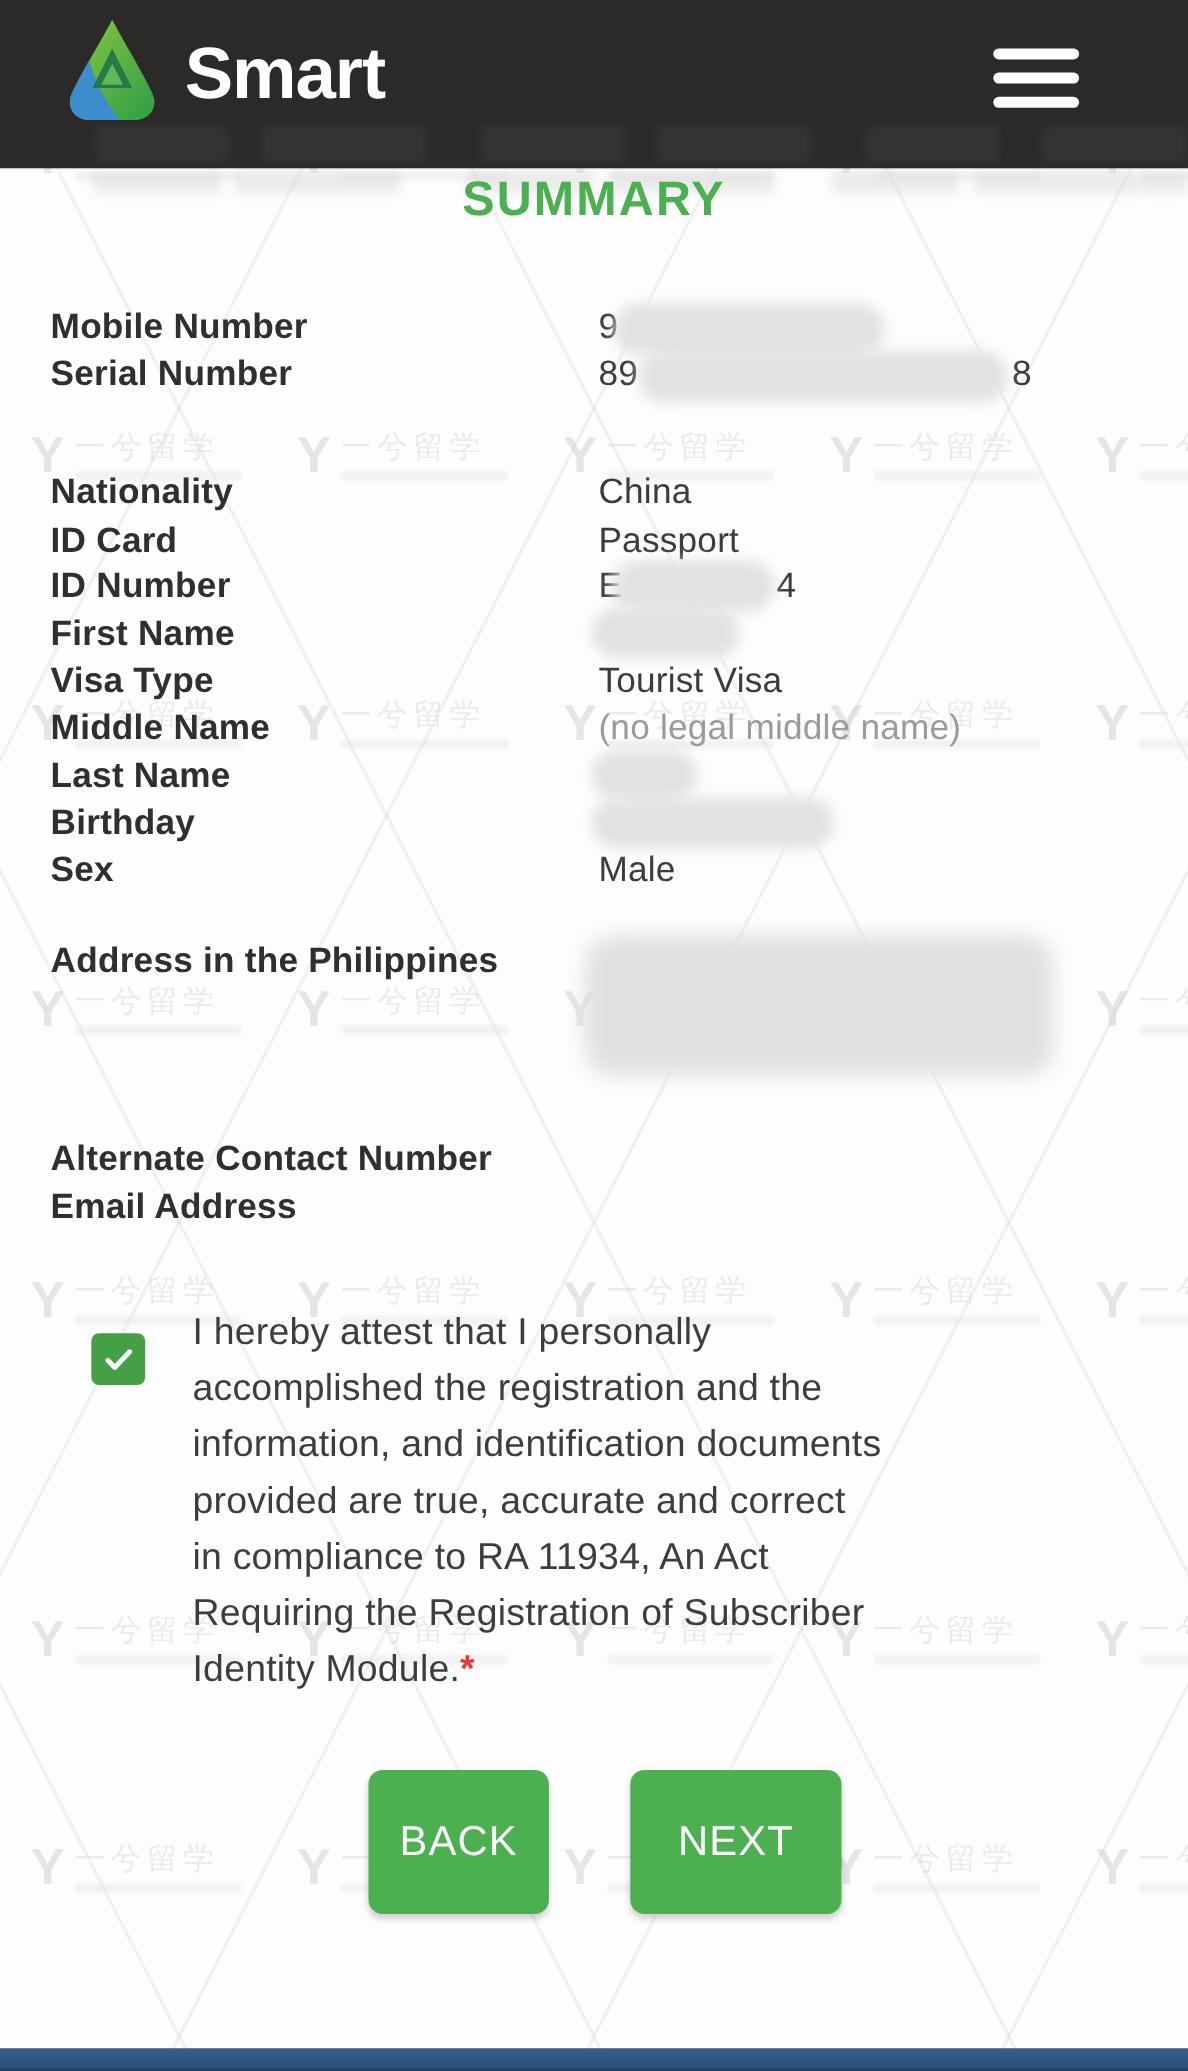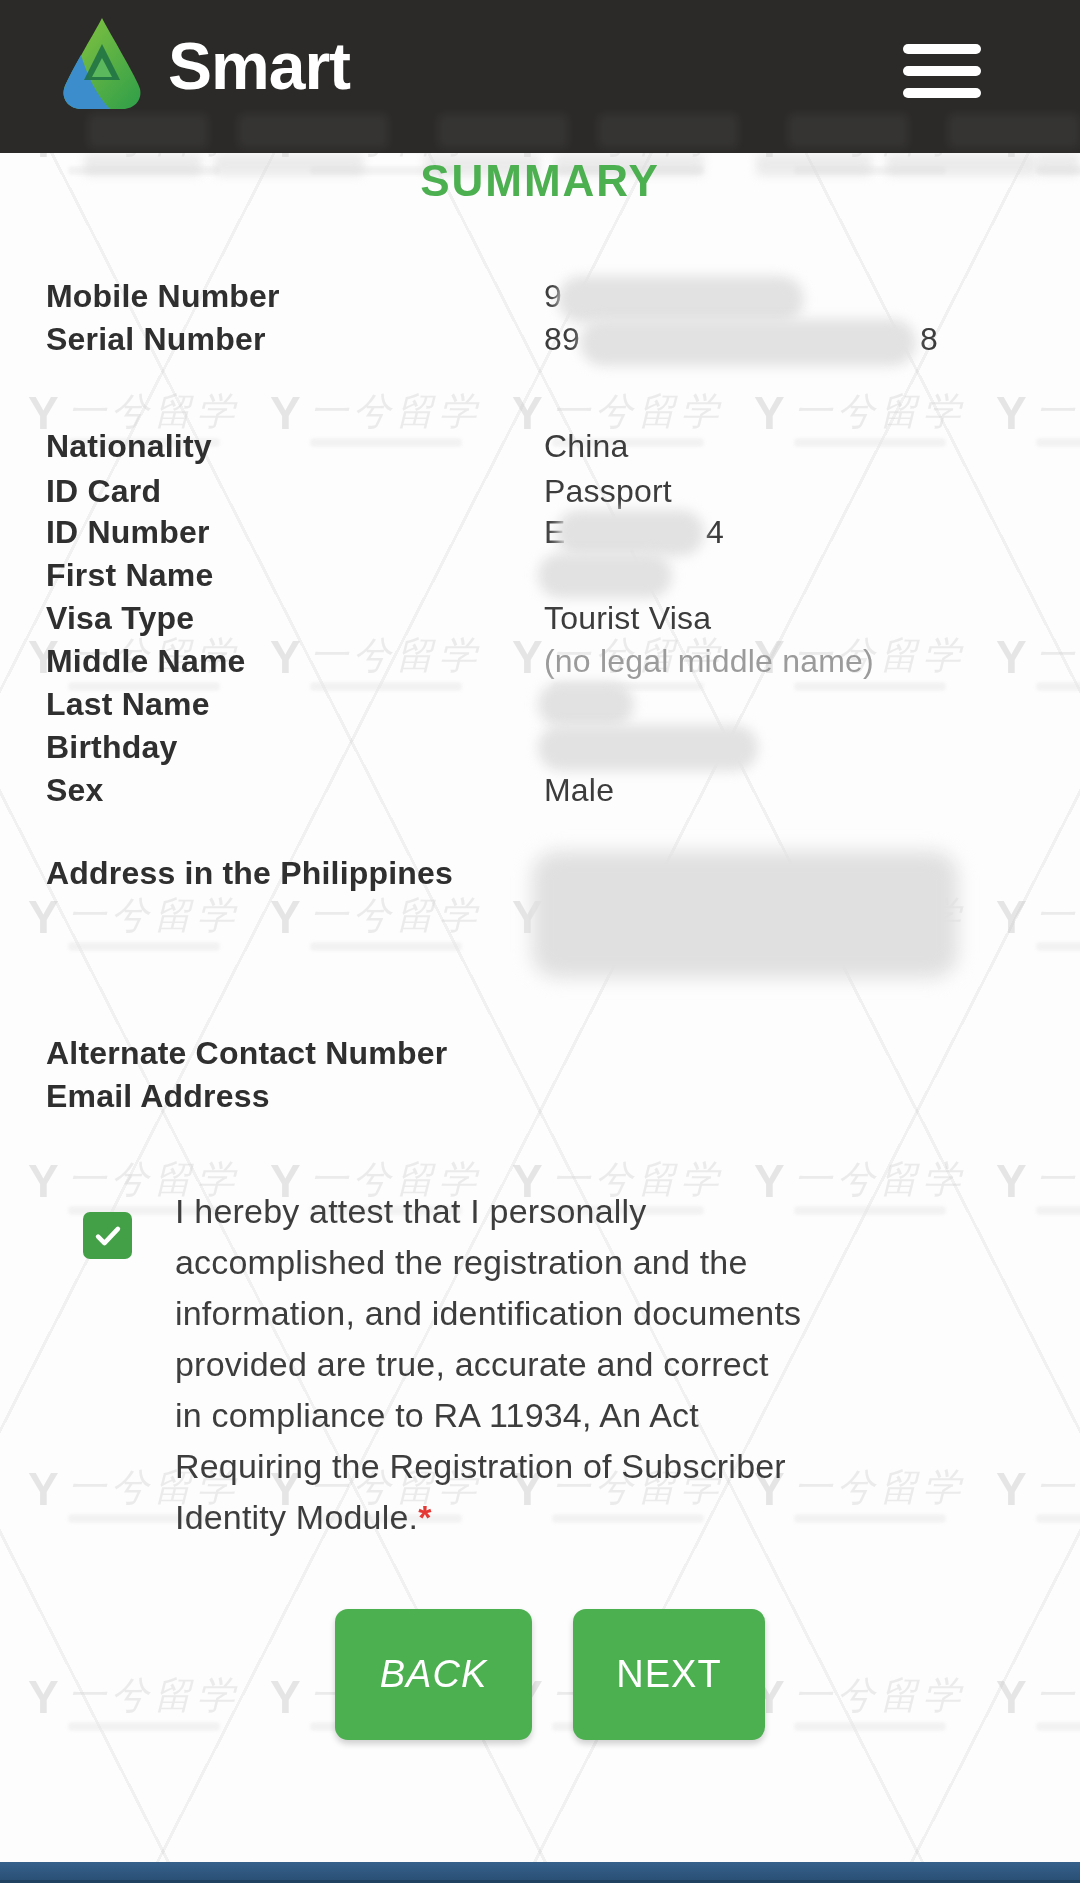--- a/index.html
+++ b/index.html
@@ -20,21 +20,21 @@
   .bg-pattern{position:absolute;inset:0;z-index:0;
     background-image:
       repeating-linear-gradient(63deg, transparent 0 158px, rgba(160,160,160,.13) 158px 161px, transparent 161px 336px),
       repeating-linear-gradient(-63deg, transparent 0 158px, rgba(160,160,160,.13) 158px 161px, transparent 161px 336px);
   }
 
   
   #watermarks{position:absolute;inset:0;z-index:1;}
   .wm{position:absolute;display:flex;gap:9px;opacity:.4;}
   .wm-y{font-size:46px;font-weight:700;color:#c3c3c3;line-height:1;}
-  .wm-cn{display:block;font-size:38px;color:#d2d2d2;letter-spacing:5px;line-height:1;margin-top:2px;filter:blur(.6px);white-space:nowrap;font-style:italic;}
+  .wm-cn{display:block;font-size:28px;color:#d2d2d2;letter-spacing:5px;line-height:1;margin-top:2px;filter:blur(.6px);white-space:nowrap;}
   .wm-en{display:block;margin-top:8px;height:9px;width:152px;background:#e4e4e4;border-radius:4px;filter:blur(1.5px);}
 
   
   header{position:absolute;left:0;top:0;width:1080px;height:153px;background:var(--header-bg);z-index:3;}
   .hghost{position:absolute;top:114px;height:34px;background:rgba(255,255,255,.05);border-radius:6px;filter:blur(5px);}
   .tghost{position:absolute;top:154px;height:22px;background:#d9d9d9;opacity:.5;border-radius:5px;filter:blur(5px);z-index:1;}
   .logo{position:absolute;left:60px;top:16px;display:flex;align-items:center;}
   .brand{color:#fff;font-size:66px;font-weight:700;letter-spacing:-1px;margin-left:24px;}
   .hamburger{position:absolute;left:903px;top:42px;width:80px;height:58px;background:none;border:none;cursor:pointer;display:flex;flex-direction:column;justify-content:space-between;padding:2px 0;}
   .hamburger .bar{display:block;width:78px;height:10px;background:#fff;border-radius:6px;}
@@ -53,21 +53,21 @@
   .redact.big{border-radius:26px;filter:blur(9px);background:#e0e0e0;}
 
   
   .checkbox{position:absolute;left:83px;top:1212px;width:49px;height:47px;background:var(--check-green);border:none;border-radius:7px;cursor:pointer;display:flex;align-items:center;justify-content:center;}
   .attest{position:absolute;left:175px;top:1186px;width:740px;font-size:34px;color:#3d3d3d;letter-spacing:.2px;}
   .attest .line{line-height:51px;white-space:nowrap;}
   .req{color:var(--required-red);font-weight:700;}
 
   
   .btn{position:absolute;top:1609px;height:131px;background:var(--accent-green);border:none;border-radius:13px;color:#fff;font-size:38px;letter-spacing:1px;cursor:pointer;box-shadow:0 4px 6px rgba(0,0,0,.18);font-family:inherit;}
-  .btn-back{left:335px;width:197px;font-style:italic;}
+  .btn-back{left:335px;width:164px;}
   .btn-next{left:573px;width:192px;}
 
   
   .footer{position:absolute;left:0;bottom:0;width:1080px;height:21px;background:linear-gradient(#36618b,#2a5076);border-bottom:3px solid #20415f;z-index:3;}
 </style>
 </head>
 <body>
 
 <div class="page">
 

